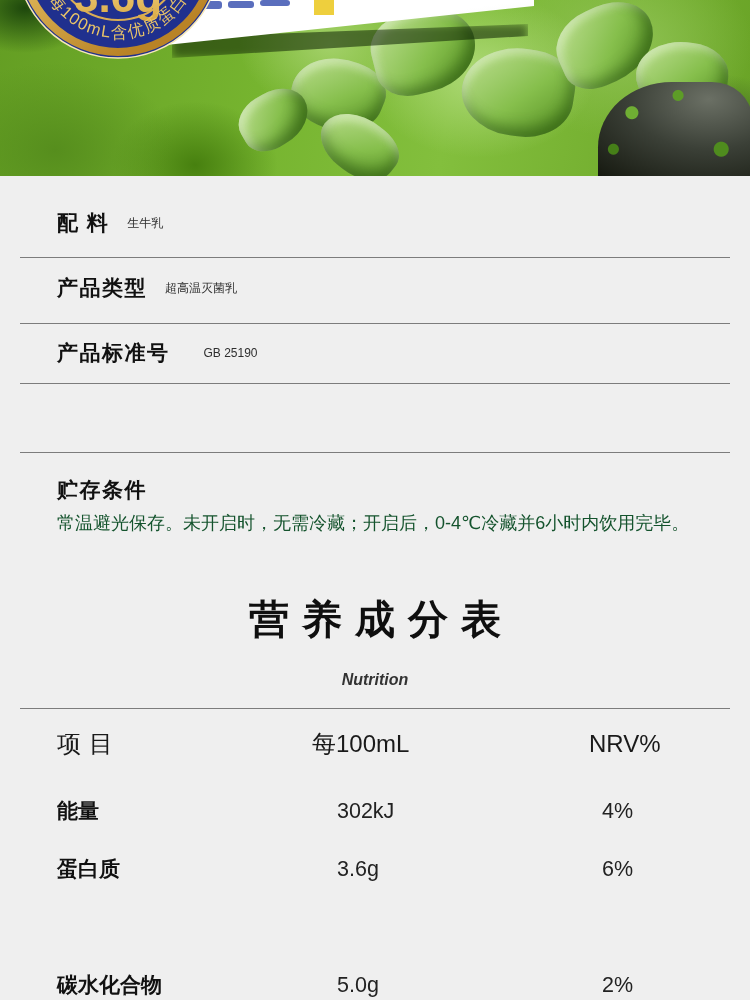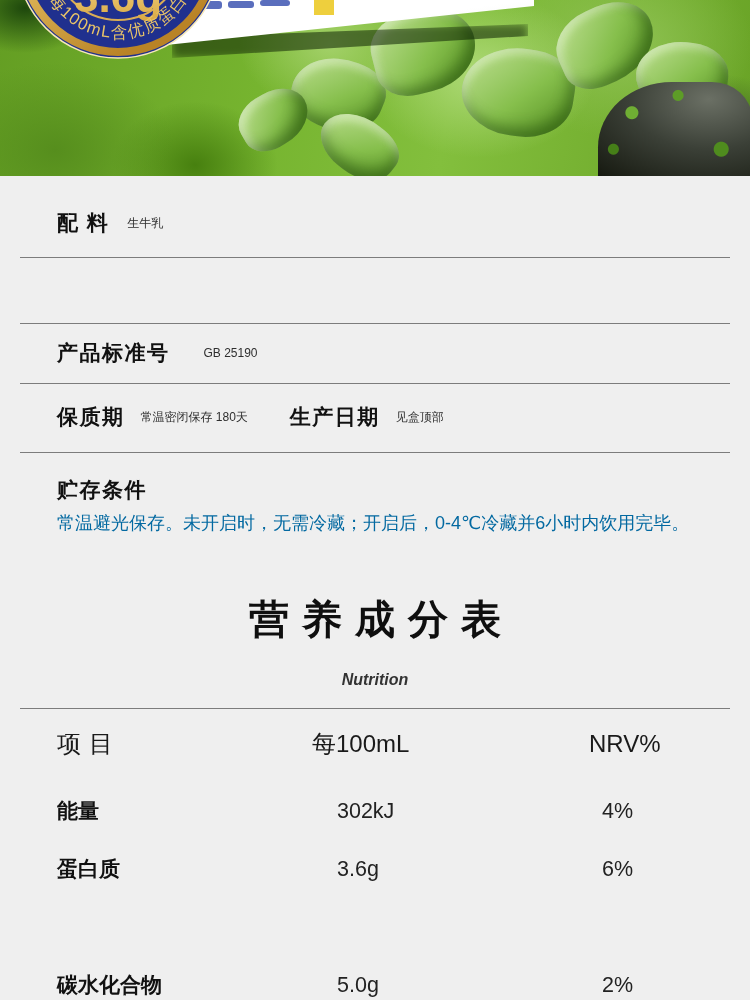--- a/index.html
+++ b/index.html
@@ -47,21 +47,21 @@
   .slabel{font-size:21px;font-weight:700;letter-spacing:1.5px;color:#111;}
   .svalue{font-size:12px;color:#2e2e2e;margin-left:18px;}
   #row1{top:208px}#row2{top:273px}#row3{top:338px}#row4{top:402px}
   #row3 .svalue{margin-left:34px;}
   #row4 .slabel + .svalue{margin-left:16px;}
   #row4 .slabel.second{margin-left:42px;}
 
   .storage-title{position:absolute;left:57px;top:475px;height:30px;line-height:30px;
         font-size:21px;font-weight:700;letter-spacing:1.5px;color:#111;}
   .storage-desc{position:absolute;left:57px;top:509px;height:28px;line-height:28px;
-        font-size:18px;color:#0369a1;white-space:nowrap;}
+        font-size:18px;color:#14532d;white-space:nowrap;}
 
   
   .n-title{position:absolute;left:0;top:592px;width:750px;height:54px;line-height:54px;
         text-align:center;font-size:40px;font-weight:700;letter-spacing:13px;text-indent:13px;color:#0f0f0f;}
   .n-sub{position:absolute;left:0;top:668px;width:750px;height:24px;line-height:24px;
         text-align:center;font-style:italic;font-weight:600;font-size:16px;color:#333;}
   .nrow{position:absolute;left:0;width:750px;height:36px;line-height:36px;}
   .nrow span{position:absolute;white-space:nowrap;}
   .nhead span{font-size:24px;color:#1a1a1a;}
   .h1{left:57px;letter-spacing:8px;}
@@ -121,34 +121,32 @@
       </text>
     </svg>
   </div>
 
   <div class="spec-line" id="row1">
     <span class="slabel">配 料</span>
     <span class="svalue">生牛乳</span>
   </div>
   <div class="divider" id="dv1"></div>
 
+  <div class="spec-line" id="row2">
+    <span class="slabel">产品类型</span>
+    <span class="svalue">超高温灭菌乳</span>
+  </div>
   <div class="divider" id="dv2"></div>
 
   <div class="spec-line" id="row3">
     <span class="slabel">产品标准号</span>
     <span class="svalue">GB 25190</span>
   </div>
   <div class="divider" id="dv3"></div>
 
-  <div class="spec-line" id="row4">
-    <span class="slabel">保质期</span>
-    <span class="svalue">常温密闭保存 180天</span>
-    <span class="slabel second">生产日期</span>
-    <span class="svalue">见盒顶部</span>
-  </div>
   <div class="divider" id="dv4"></div>
 
   <div class="storage-title">贮存条件</div>
   <div class="storage-desc">常温避光保存。未开启时，无需冷藏；开启后，0-4℃冷藏并6小时内饮用完毕。</div>
 
   <div class="n-title">营养成分表</div>
   <div class="n-sub">Nutrition</div>
   <div class="divider" id="dv5"></div>
 
   <div class="nrow nhead" id="nhead">

